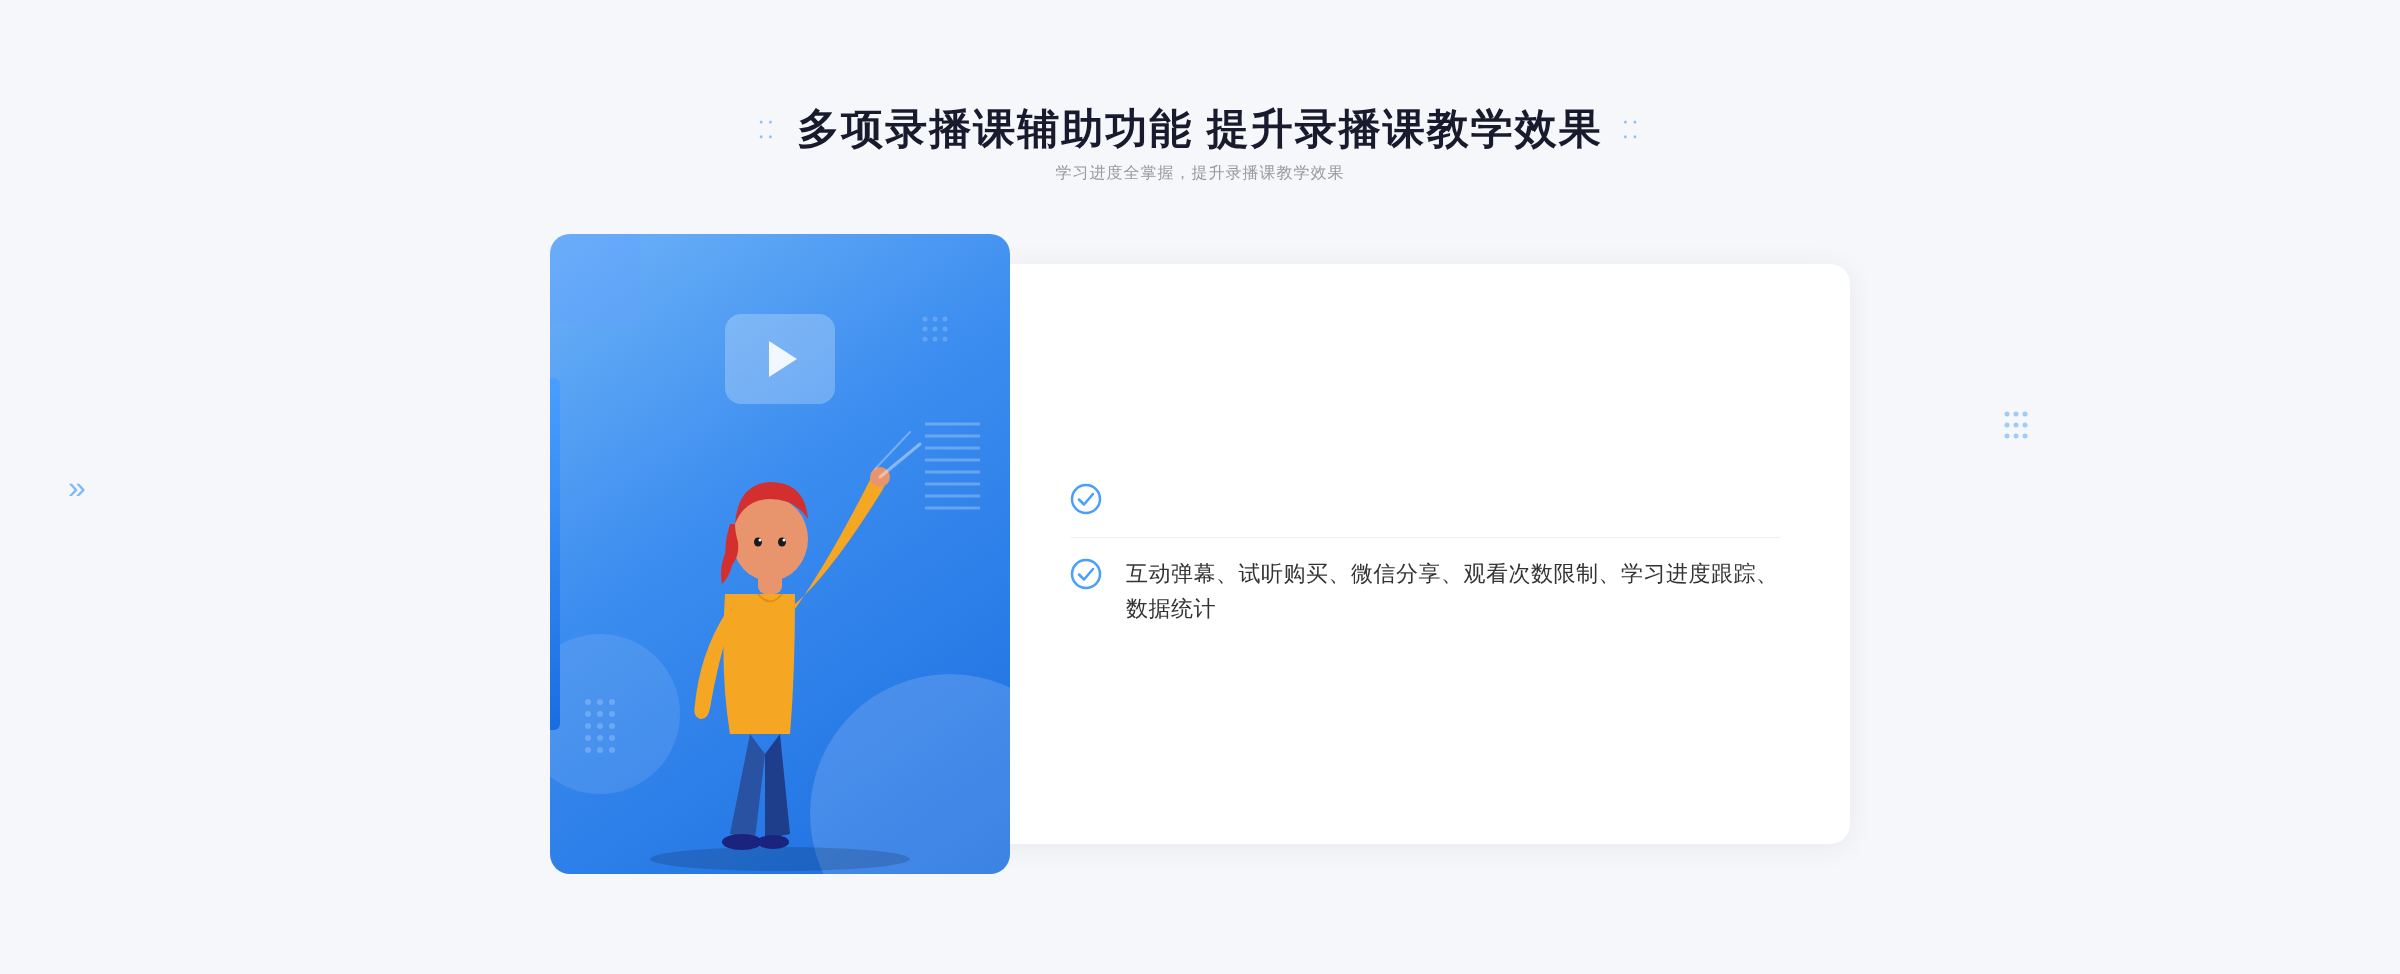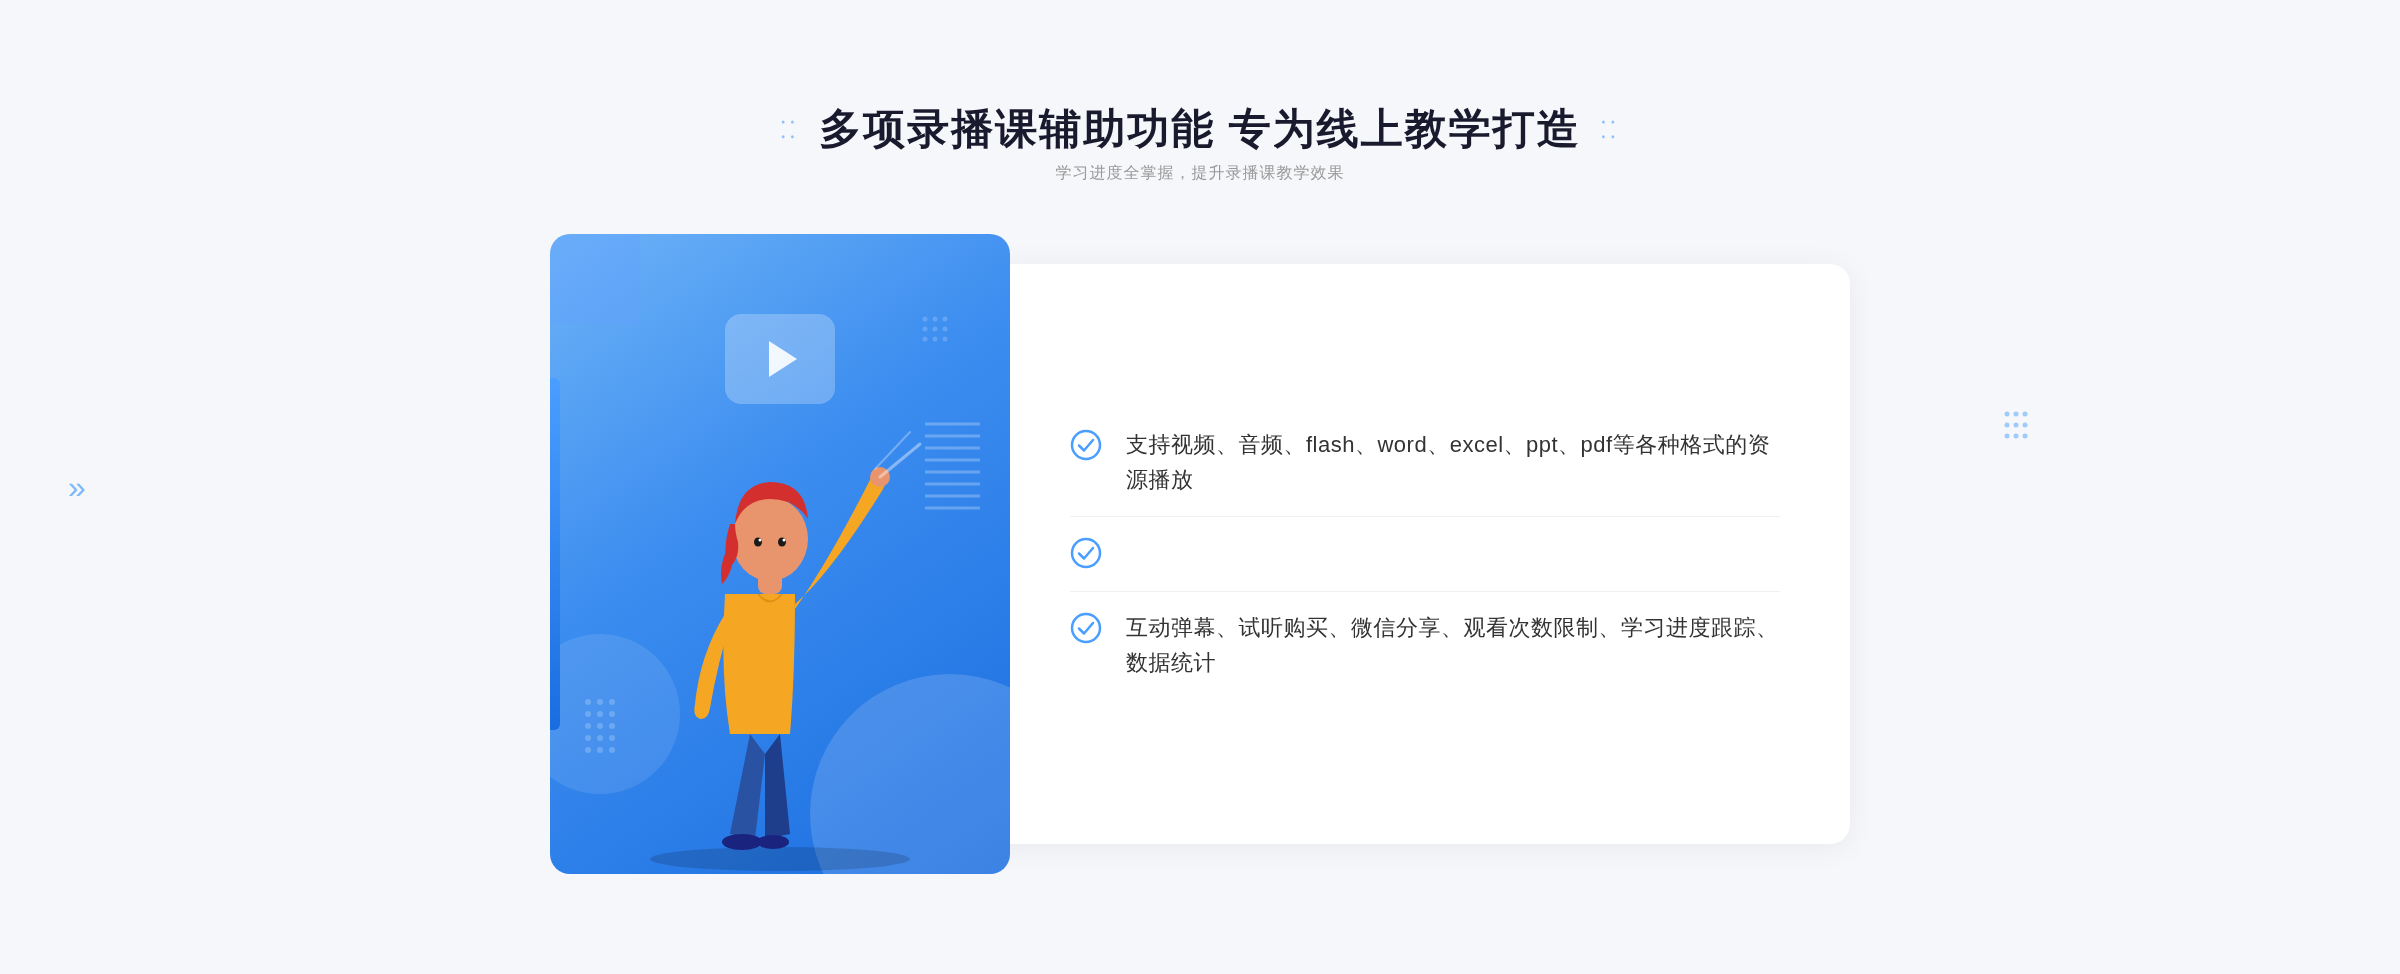--- a/index.html
+++ b/index.html
@@ -270,21 +270,21 @@
 
 <div class="page-container">
 
   <div class="chevron-left">
     <span>»</span>
   </div>
 
   <div class="header-section">
     <div class="header-title-row">
       <span class="title-dots">⁚⁚</span>
-      <h1 class="main-title">多项录播课辅助功能 专为线上教学打造</h1>
+      <h1 class="main-title">多项录播课辅助功能 提升录播课教学效果</h1>
       <span class="title-dots">⁚⁚</span>
     </div>
     <p class="sub-title">学习进度全掌握，提升录播课教学效果</p>
   </div>
 
   <div class="content-wrapper">
 
     <div class="decor-circle-bl"></div>
     <div class="decor-circle-bl2"></div>
 
@@ -389,27 +389,20 @@
     </div>
 
     <div class="features-panel">
 
       <div id="features-list">
           <div class="feature-item">
             <div><svg class="check-icon" viewBox="0 0 32 32" fill="none" xmlns="http://www.w3.org/2000/svg">
       <circle cx="16" cy="16" r="14" stroke="#4a9eff" stroke-width="2.5"></circle>
       <path d="M9 16.5 L14 21.5 L23 11" stroke="#4a9eff" stroke-width="2.5" stroke-linecap="round" stroke-linejoin="round"></path>
     </svg></div>
-            <span class="feature-text">支持视频、音频、flash、word、excel、ppt、pdf等各种格式的资源播放</span>
-          </div>
-          <div class="feature-item">
-            <div><svg class="check-icon" viewBox="0 0 32 32" fill="none" xmlns="http://www.w3.org/2000/svg">
-      <circle cx="16" cy="16" r="14" stroke="#4a9eff" stroke-width="2.5"></circle>
-      <path d="M9 16.5 L14 21.5 L23 11" stroke="#4a9eff" stroke-width="2.5" stroke-linecap="round" stroke-linejoin="round"></path>
-    </svg></div>
           </div>
           <div class="feature-item">
             <div><svg class="check-icon" viewBox="0 0 32 32" fill="none" xmlns="http://www.w3.org/2000/svg">
       <circle cx="16" cy="16" r="14" stroke="#4a9eff" stroke-width="2.5"></circle>
       <path d="M9 16.5 L14 21.5 L23 11" stroke="#4a9eff" stroke-width="2.5" stroke-linecap="round" stroke-linejoin="round"></path>
     </svg></div>
             <span class="feature-text">互动弹幕、试听购买、微信分享、观看次数限制、学习进度跟踪、数据统计</span>
           </div>
         </div>
 

